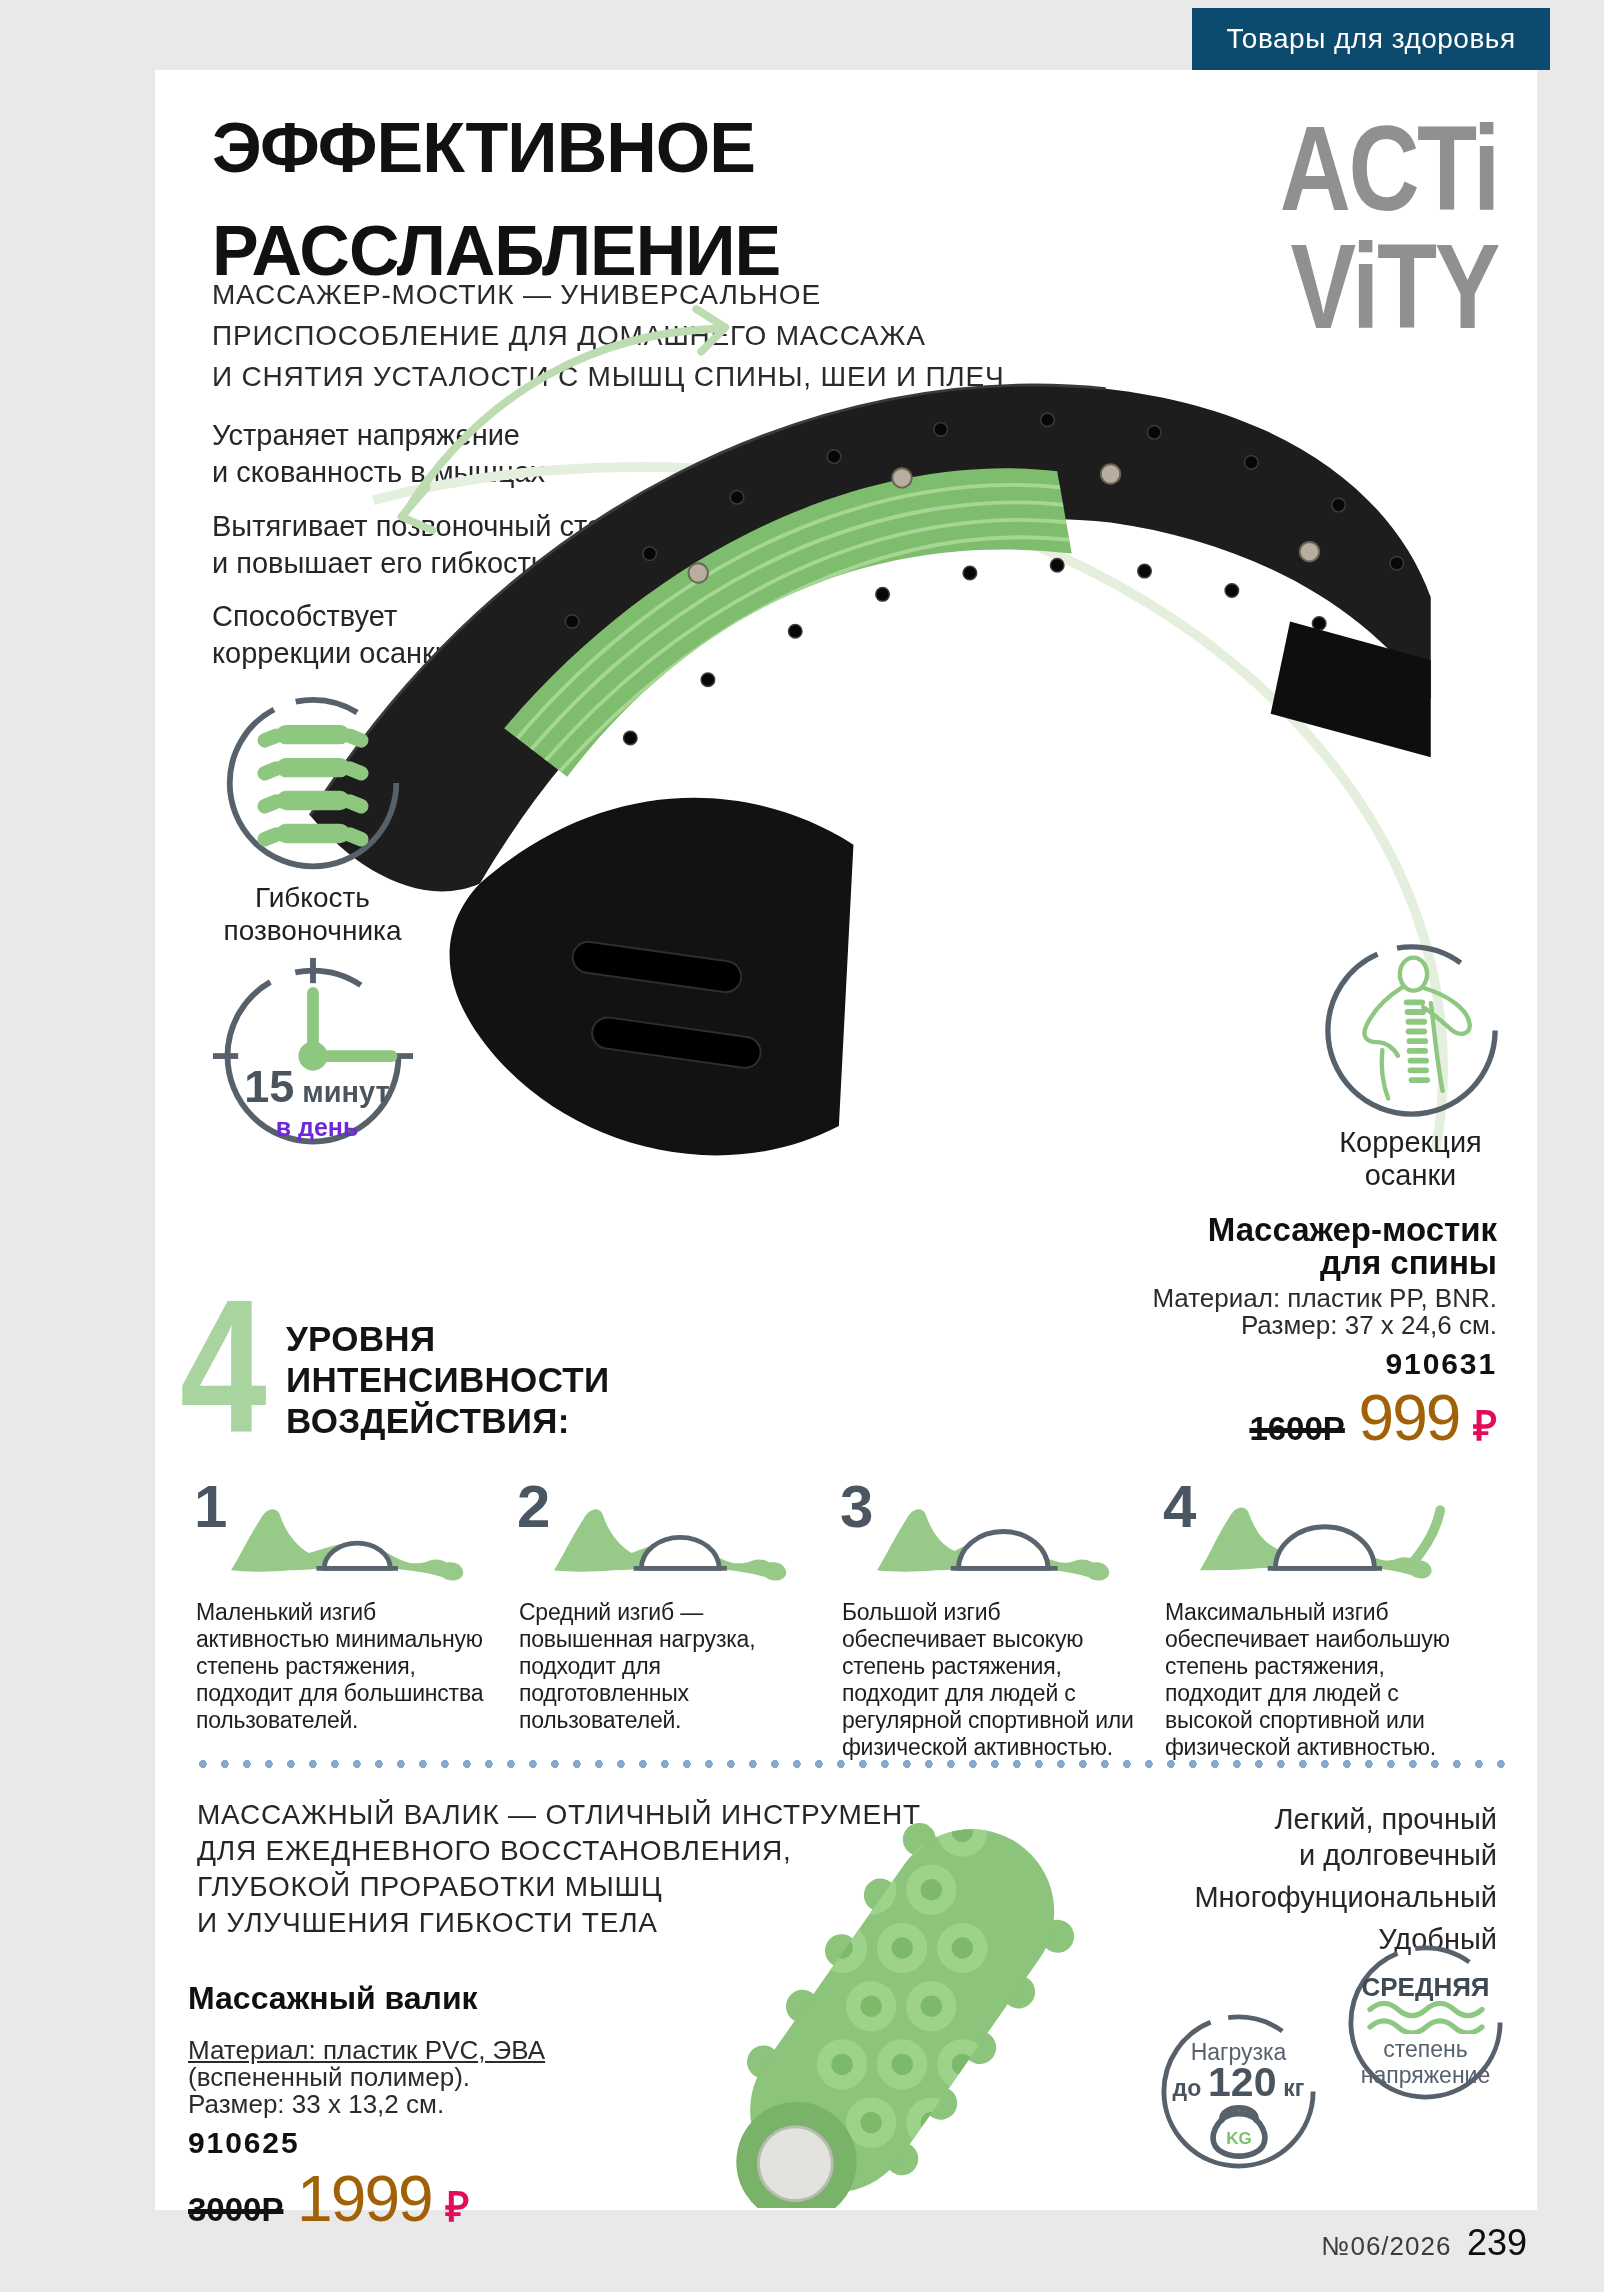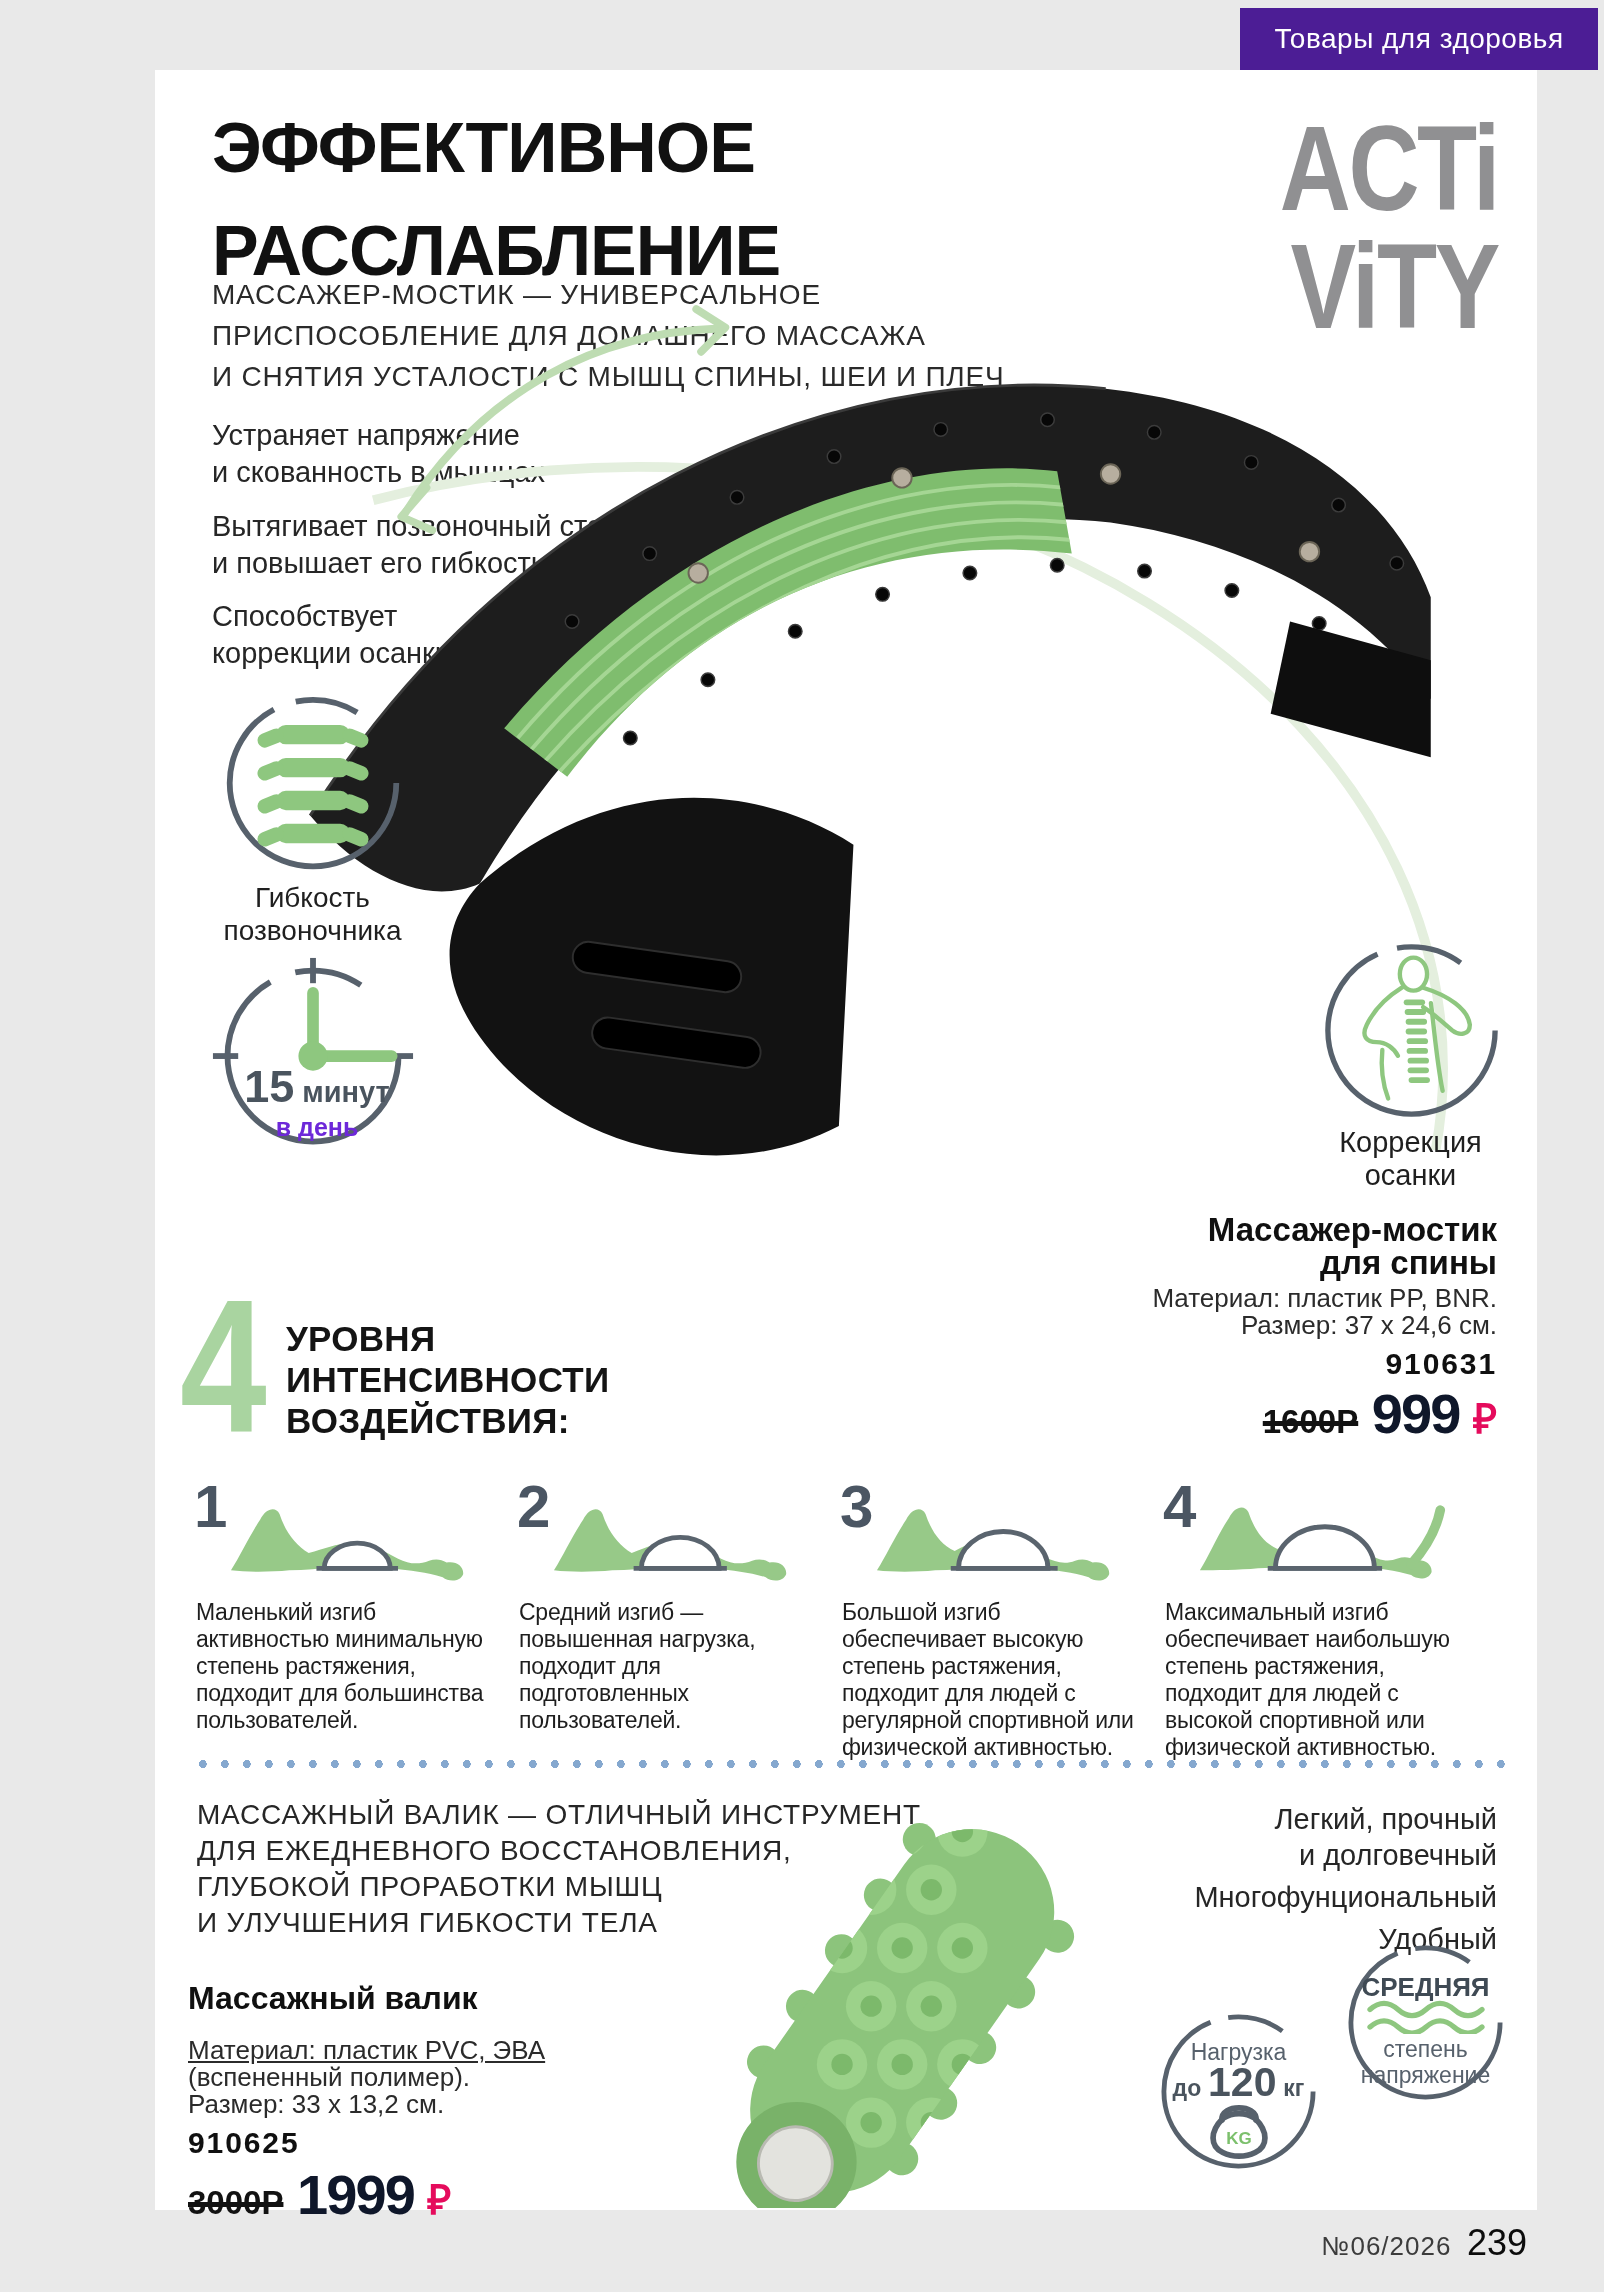--- a/index.html
+++ b/index.html
@@ -1,38 +1,38 @@
 <!DOCTYPE html>
 <html><head>
 <meta charset="utf-8">
 <style>
   html,body{margin:0;padding:0;}
   body{width:1605px;height:2292px;background:#e9e9e9;font-family:"Liberation Sans",sans-serif;color:#222;}
   .abs{position:absolute;}
   .page{position:relative;width:1605px;height:2292px;overflow:hidden;background:#e9e9e9;}
   .card{left:155px;top:70px;width:1382px;height:2140px;background:#ffffff;}
-  .tab{left:1192px;top:7.8px;width:358px;height:62px;background:#4c1d95;display:flex;align-items:center;justify-content:center;margin-left:48px;}
+  .tab{left:1192px;top:7.8px;width:358px;height:62px;background:#0c4a6e;display:flex;align-items:center;justify-content:center;}
   .tab span{color:#fff;font-size:28px;letter-spacing:0.5px;}
   .logo{left:1009px;top:109px;width:489px;text-align:right;font-weight:900;color:#909092;font-size:120px;line-height:118px;letter-spacing:-2.9px;transform:scaleX(.82);transform-origin:100% 0;}
   .title{left:212px;top:97px;font-size:70px;line-height:103px;font-weight:800;color:#111;letter-spacing:-1px;}
   .subtitle{left:212px;top:274px;font-size:28px;line-height:41px;color:#2a2a2a;letter-spacing:0.8px;}
   .benefit{left:212px;font-size:29px;line-height:37px;color:#262626;}
   .iconlabel{font-size:28px;line-height:33px;color:#1f1f1f;text-align:center;}
   .ring-badge svg{display:block;}
   .clock-text{left:225px;top:1061px;width:184px;text-align:center;}
   .clock-row{display:flex;align-items:baseline;justify-content:center;gap:7.8px;color:#4a545e;font-weight:800;}
   .c15{font-size:45px;}.cmin{font-size:29px;}
   .cday{font-size:25px;font-weight:800;color:#6d28d9;margin-top:0px;}
   .pinfo{text-align:right;}
   .pname{font-size:33px;line-height:33px;font-weight:800;color:#101010;}
   .pdet{font-size:26px;line-height:27px;color:#2b2b2b;}
   .psku{font-size:30px;font-weight:800;letter-spacing:1.9px;color:#101010;}
   .prices{display:flex;align-items:baseline;gap:13.6px;}
   .oldp{font-size:33px;font-weight:700;color:#121212;text-decoration:line-through;text-decoration-thickness:4.9px;}
-  .newp{font-size:56px;font-weight:700;color:#0f172a;letter-spacing:-1.9px;}
+  .newp{font-size:64px;font-weight:400;color:#a16207;letter-spacing:-1.9px;}
   .cur{font-size:41px;font-weight:800;color:#e50b5c;}
   .big4{left:180px;top:1271px;font-size:190px;line-height:190px;font-weight:800;color:#a9d4a0;transform:scaleX(.82);transform-origin:0 0;}
   .lvlhead{left:286px;top:1318px;font-size:35px;line-height:41px;font-weight:800;color:#141414;letter-spacing:0.3px;}
   .lvlnum{font-size:60px;font-weight:800;color:#4b5663;line-height:60px;}
   .lvltext{font-size:23px;line-height:27px;color:#1e1e1e;letter-spacing:-0.2px;}
   .dots{left:199px;top:1760px;width:1315px;height:8.7px;background:radial-gradient(circle 3.9px at 3.9px 3.9px,#85a8cf 97%,transparent);background-size:22px 8.7px;background-repeat:repeat-x;}
   .rollerhead{left:197px;top:1797px;font-size:28px;line-height:36px;color:#262626;letter-spacing:0.8px;}
   .feature{font-size:29px;line-height:36px;color:#262626;text-align:right;}
   .badge-title{font-size:23px;color:#57616c;text-align:center;}
   .badge-load-row{display:flex;align-items:baseline;justify-content:center;gap:6.8px;color:#4a545e;}

